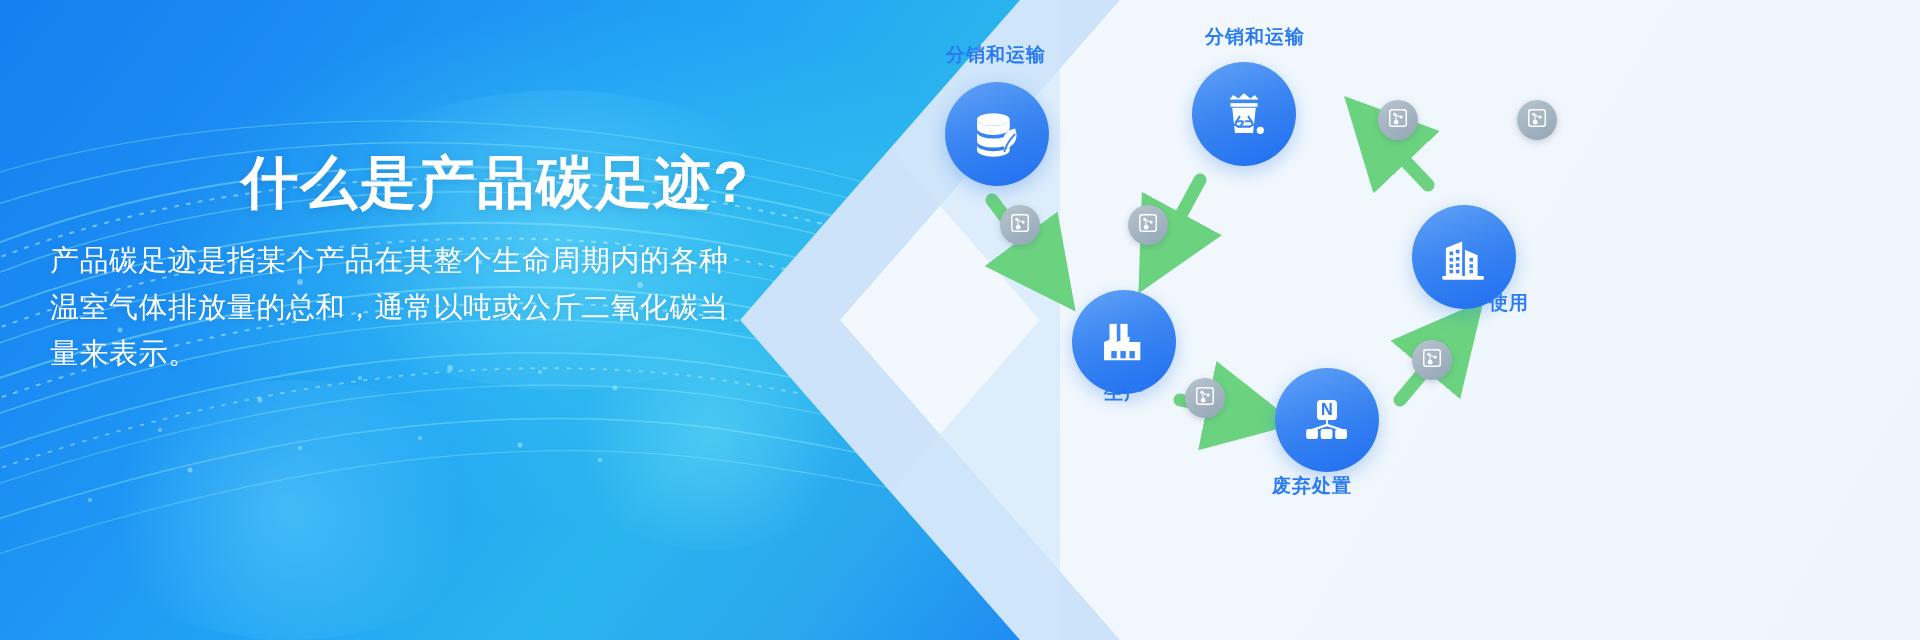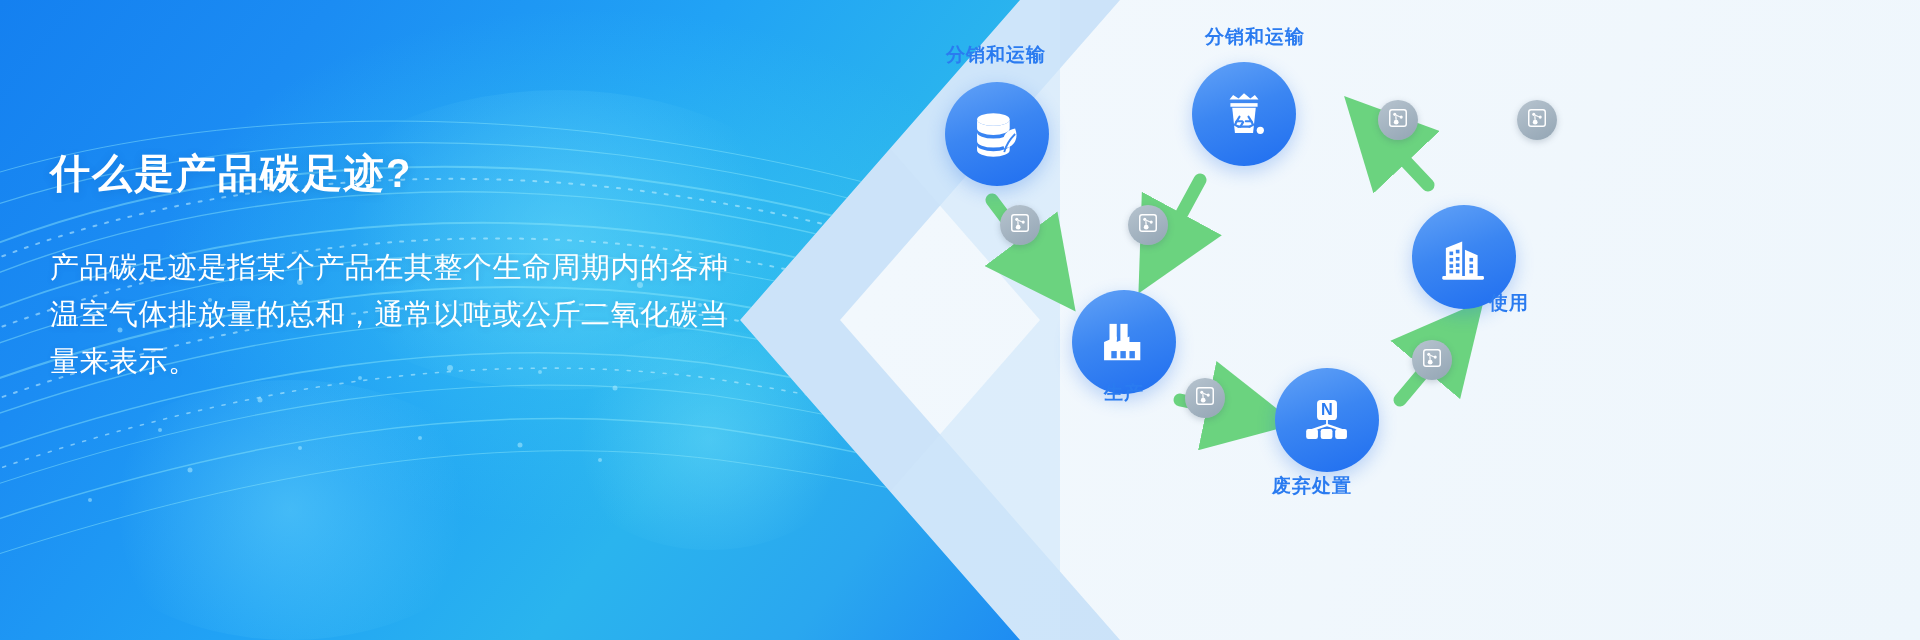--- a/index.html
+++ b/index.html
@@ -56,28 +56,29 @@
     pointer-events:none;
   }
   .g1 { left:300px; top:90px; width:520px; height:300px; }
   .g2 { left:80px; top:380px; width:420px; height:260px; }
   .g3 { left:560px; top:330px; width:300px; height:220px; }
 
   
   .copy { position:absolute; left:50px; top:150px; width:700px; }
   .headline {
     color:#ffffff;
-    font-size:40px;
+    font-size:57px;
     font-weight:bold;
     letter-spacing:2px;
     line-height:1.15;
     text-shadow:0 2px 10px rgba(0,60,130,.18);
+    text-align:right;
   }
   .paragraph {
-    margin-top:48px;
+    margin-top:21px;
     color:#ffffff;
     font-size:29px;
     line-height:1.62;
     letter-spacing:.5px;
     max-width:690px;
     text-shadow:0 1px 6px rgba(0,60,130,.15);
   }
 
   
   .diagram {

